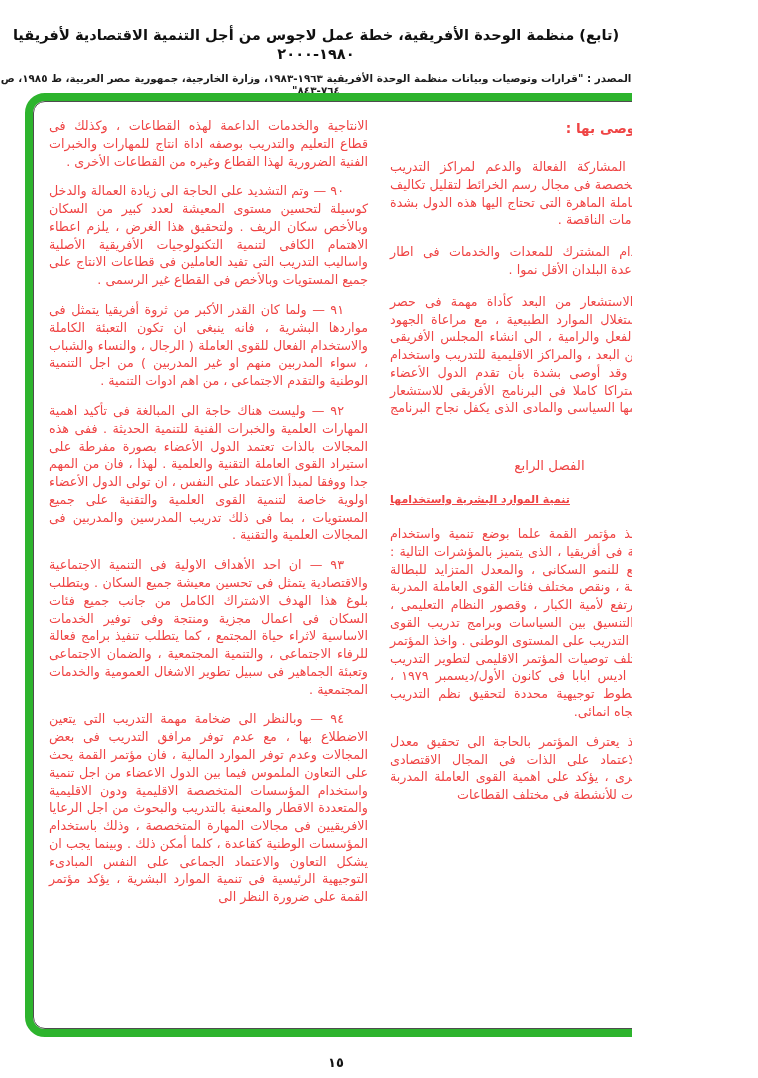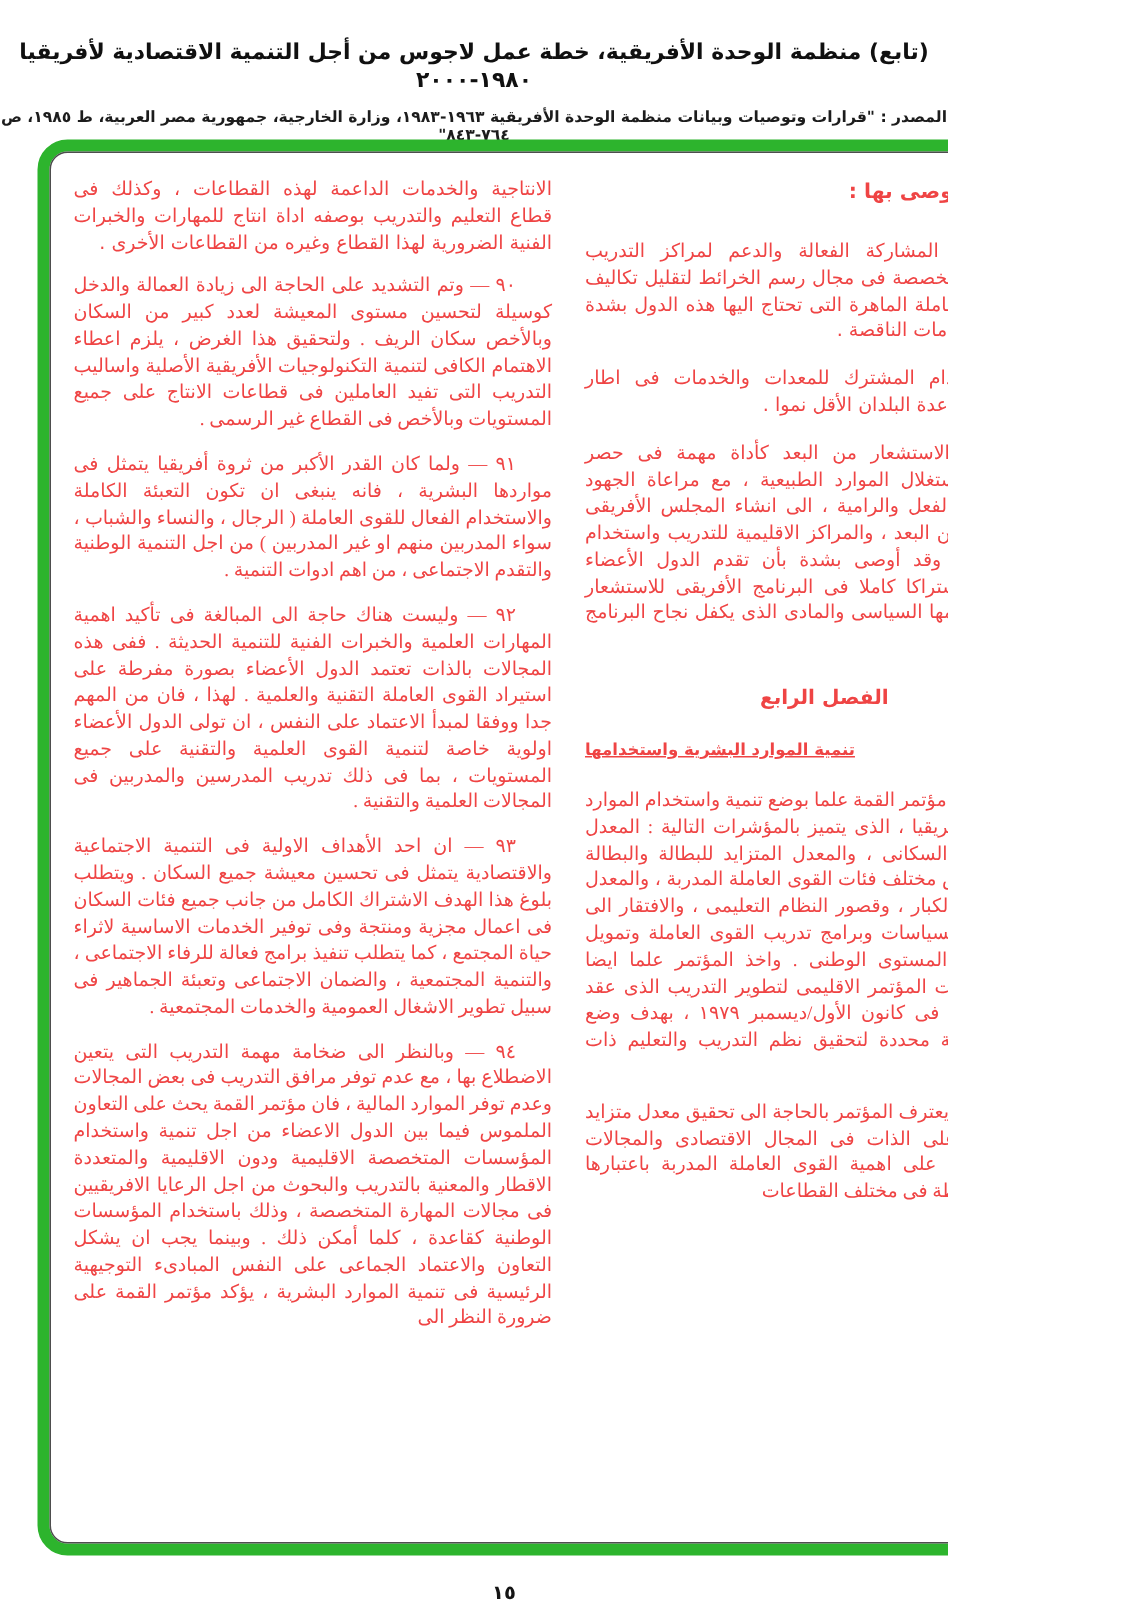--- a/index.html
+++ b/index.html
@@ -74,23 +74,23 @@
   .para-87 {
     text-align: center;
     margin-bottom: 18px !important;
     font-size: 13px;
   }
   .list-item {
     padding-right: 10px;
     text-indent: -10px;
     margin-bottom: 14px !important;
   }
-  .num-paragraph { text-indent: 24px; font-family: Liberation Serif, serif; }
+  .num-paragraph { text-indent: 24px; }
   .chapter-heading {
-    text-align: center; font-weight: bold; font-size: 13.4px;
+    text-align: center; font-weight: normal; font-size: 13.4px;
     margin: 22px 0 16px 0 !important;
   }
   .section-heading {
     text-align: left; font-weight: bold; font-size: 11px;
     margin: 0 0 18px 0 !important;
     text-decoration: underline;
   }
 
   
   .page-number {

